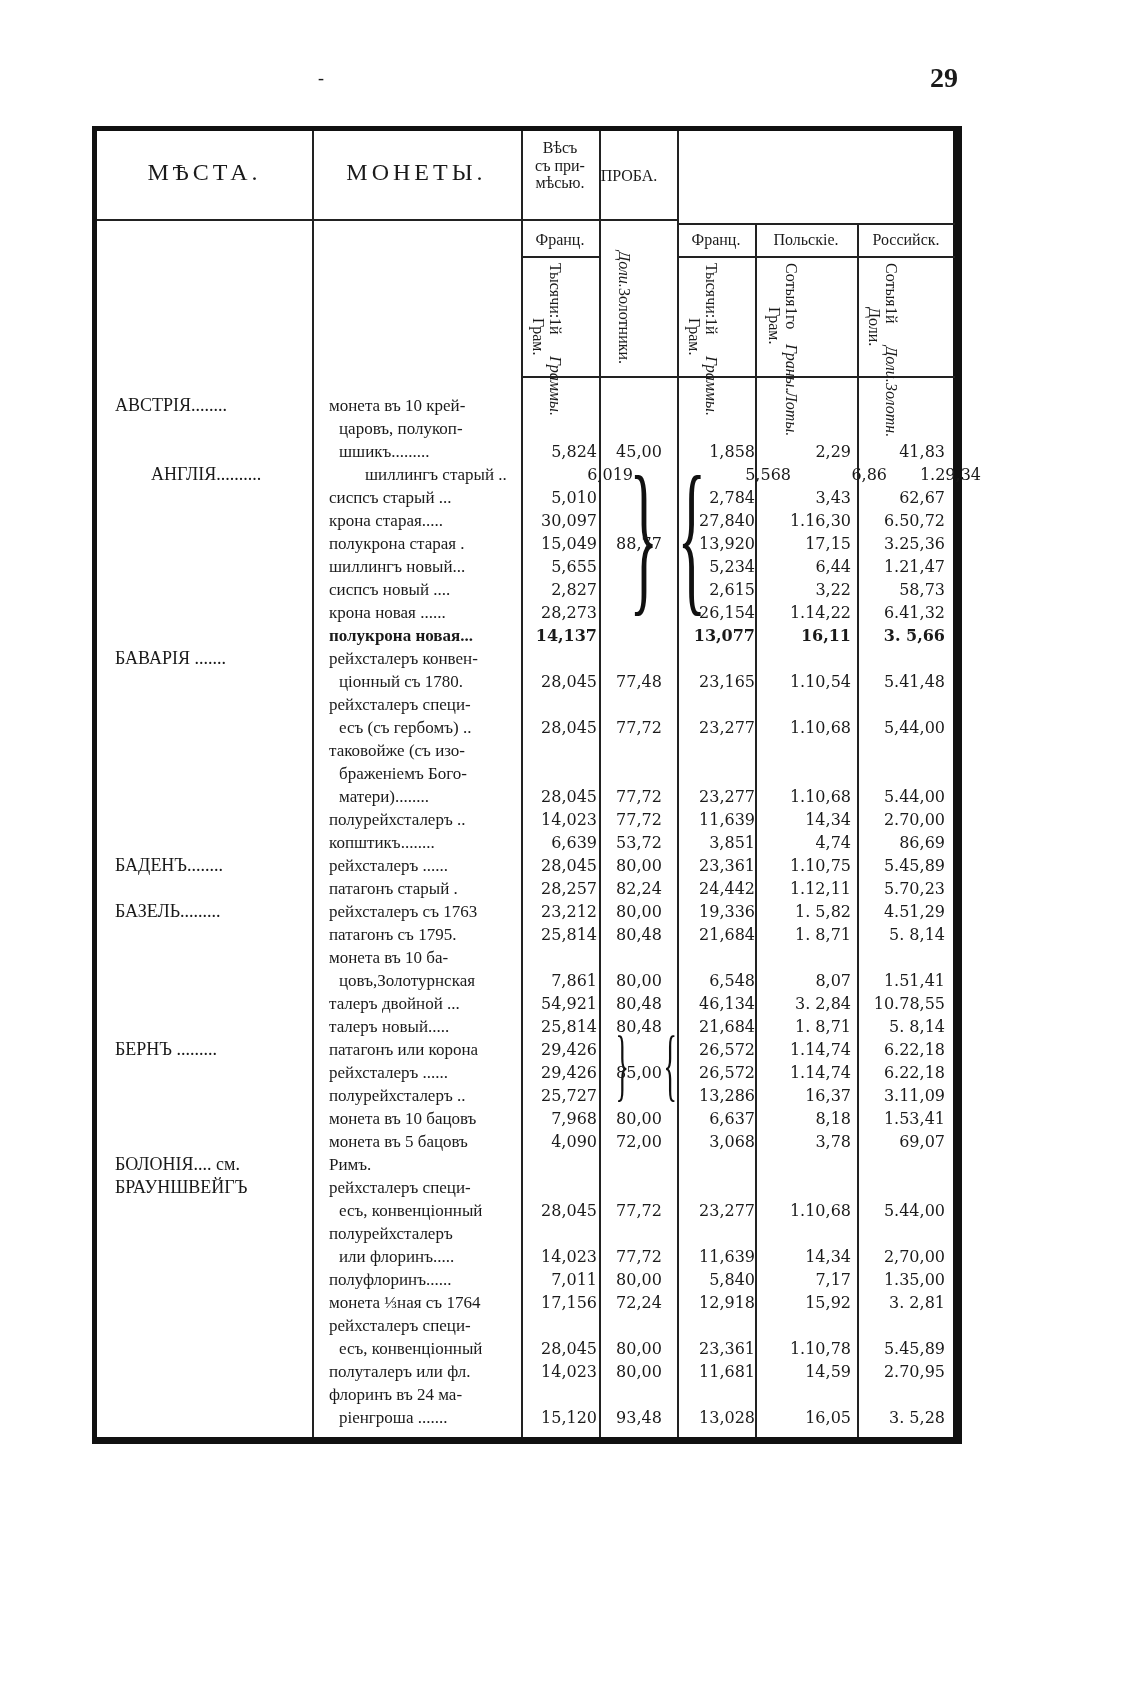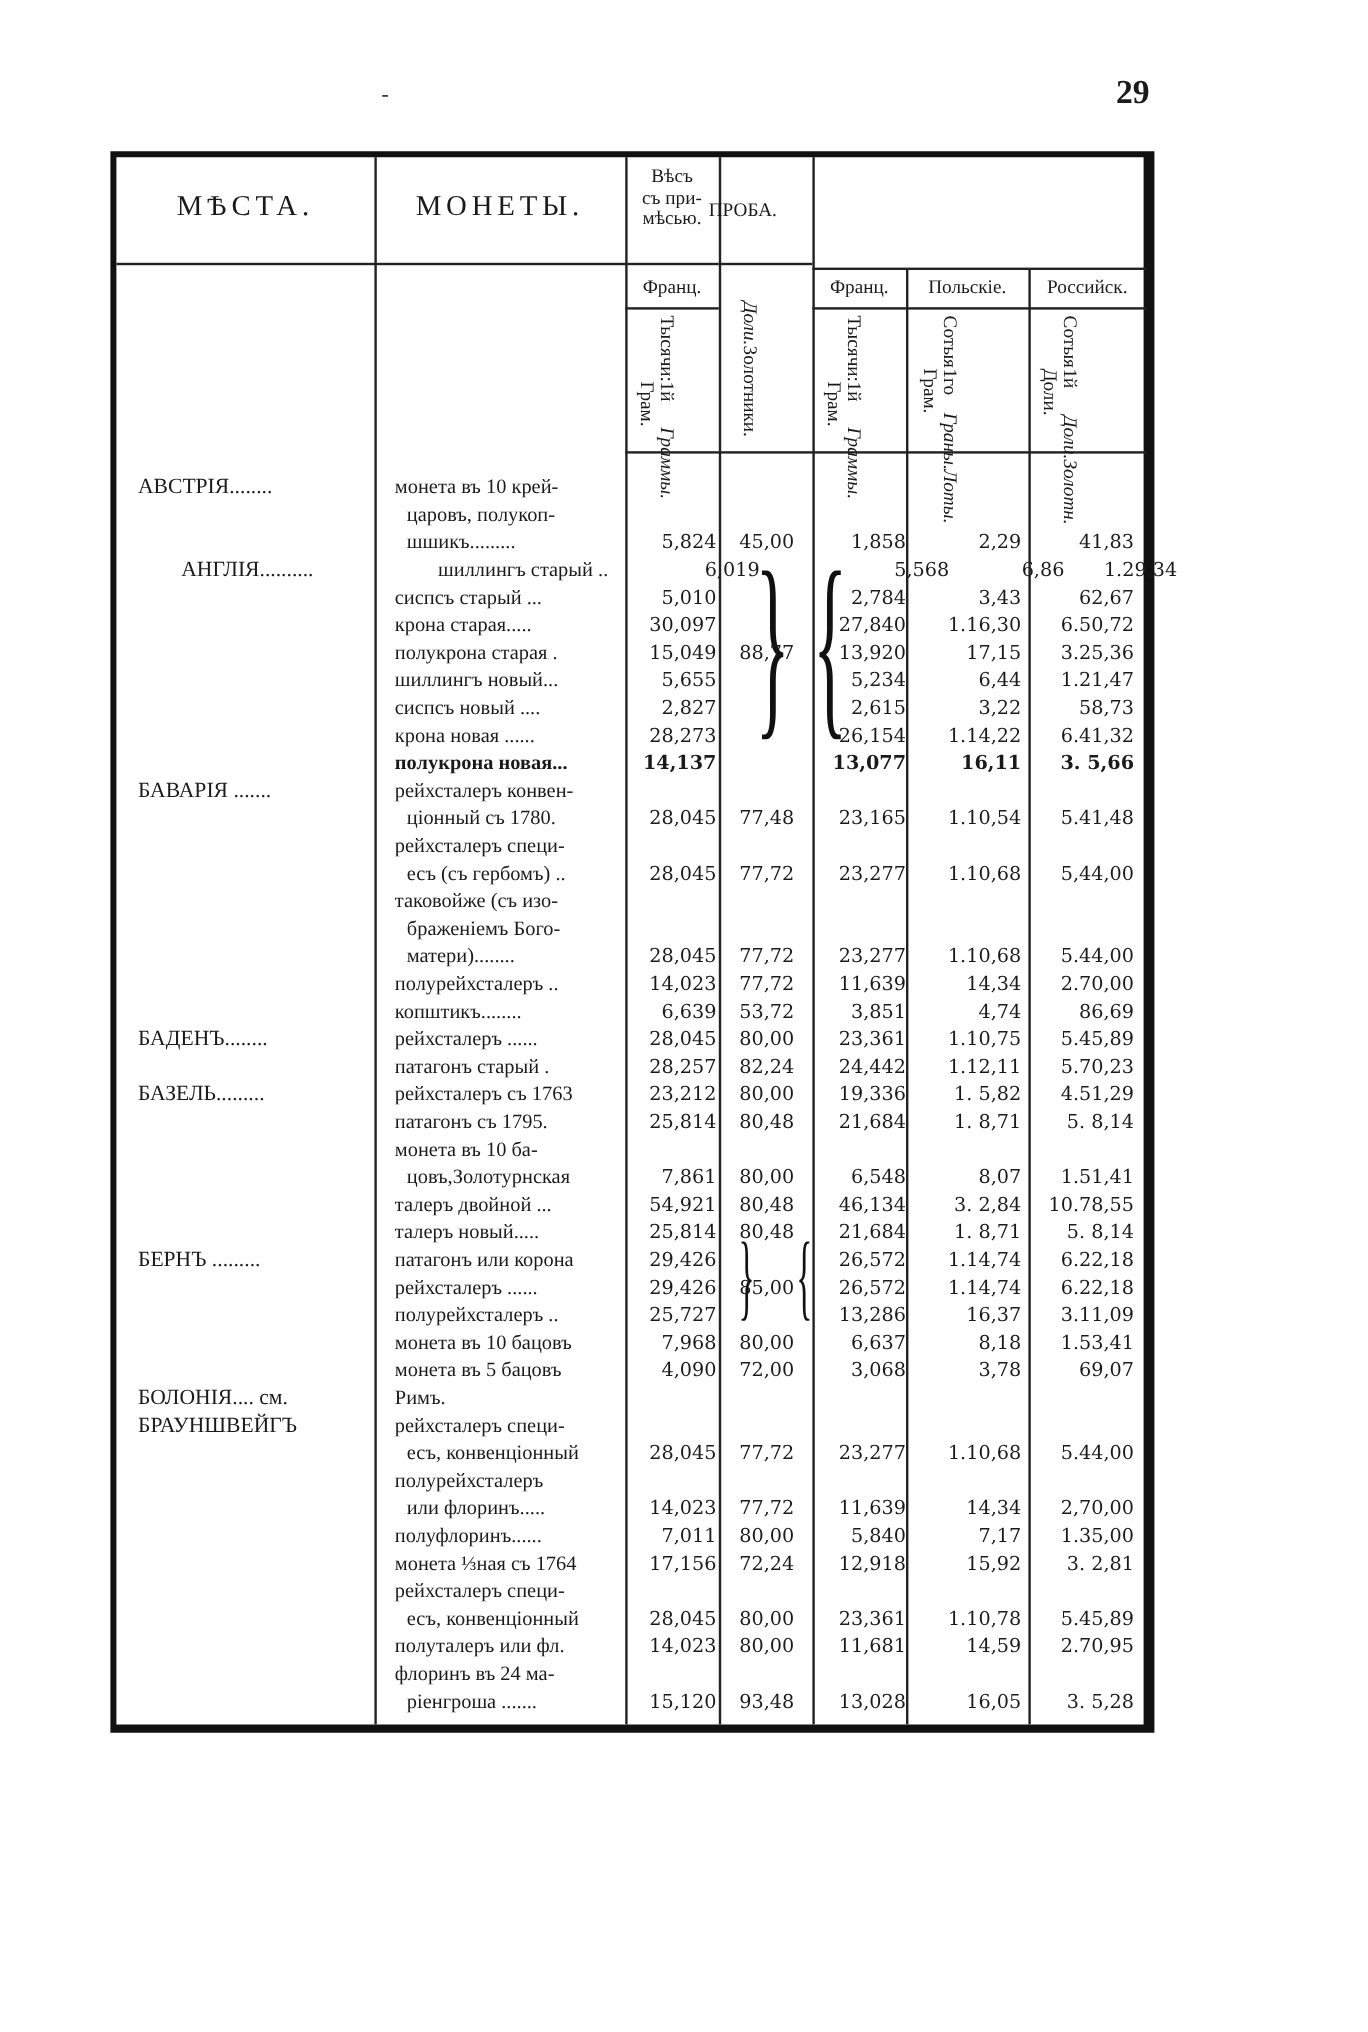--- a/index.html
+++ b/index.html
@@ -51,21 +51,21 @@
   <div class="hline" style="left:580px;width:278px;top:125px;"></div>
   <div class="hline" style="left:424px;width:434px;top:245px;"></div>
 
   <div class="hdr hdr-big" style="left:0;width:215px;top:28px;">МѢСТА.</div>
   <div class="hdr hdr-big" style="left:215px;width:209px;top:28px;">МОНЕТЫ.</div>
   <div class="hdr hdr-small" style="left:424px;width:78px;top:8px;">
     <div>Вѣсъ</div>
     <div>съ при-</div>
     <div>мѣсью.</div>
   </div>
-  <div class="hdr hdr-small" style="left:474px;width:96px;top:36px;text-align:center;">ПРОБА.</div>
+  <div class="hdr hdr-small" style="left:484px;width:96px;top:36px;text-align:center;">ПРОБА.</div>
   <div class="hdr hdr-small" style="left:424px;width:78px;top:100px;">Франц.</div>
   <div class="hdr hdr-small" style="left:580px;width:78px;top:100px;">Франц.</div>
   <div class="hdr hdr-small" style="left:658px;width:102px;top:100px;">Польскіе.</div>
   <div class="hdr hdr-small" style="left:760px;width:98px;top:100px;">Российск.</div>
 
   <div class="vert" style="left:432px;top:132px;height:108px;">
     <span>Тысячи:</span>
     <span>1й Грам.</span>
     <span class="it">Граммы.</span>
   </div>

